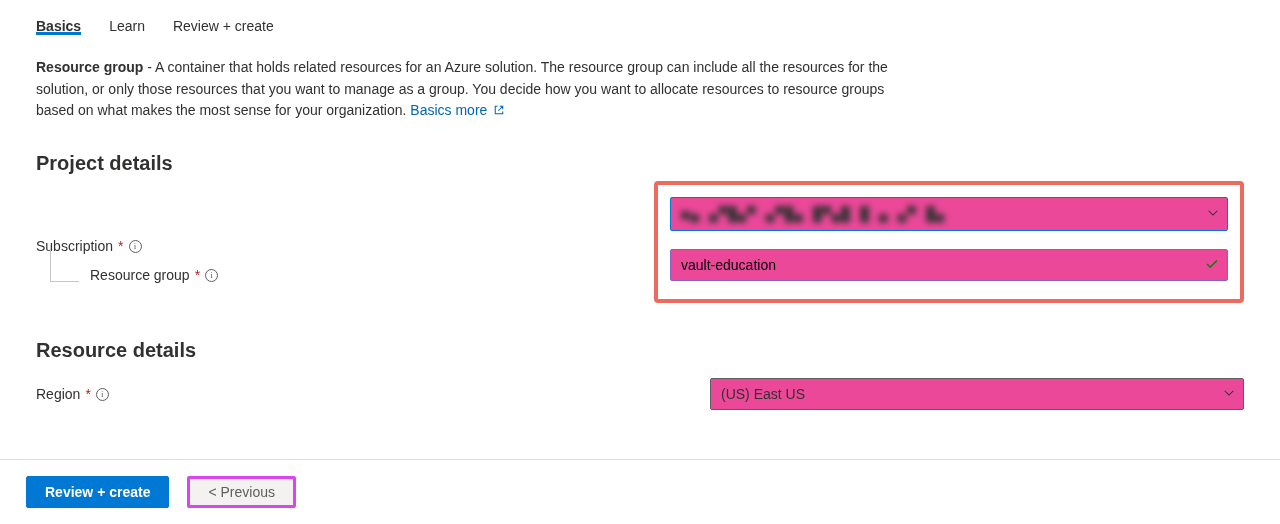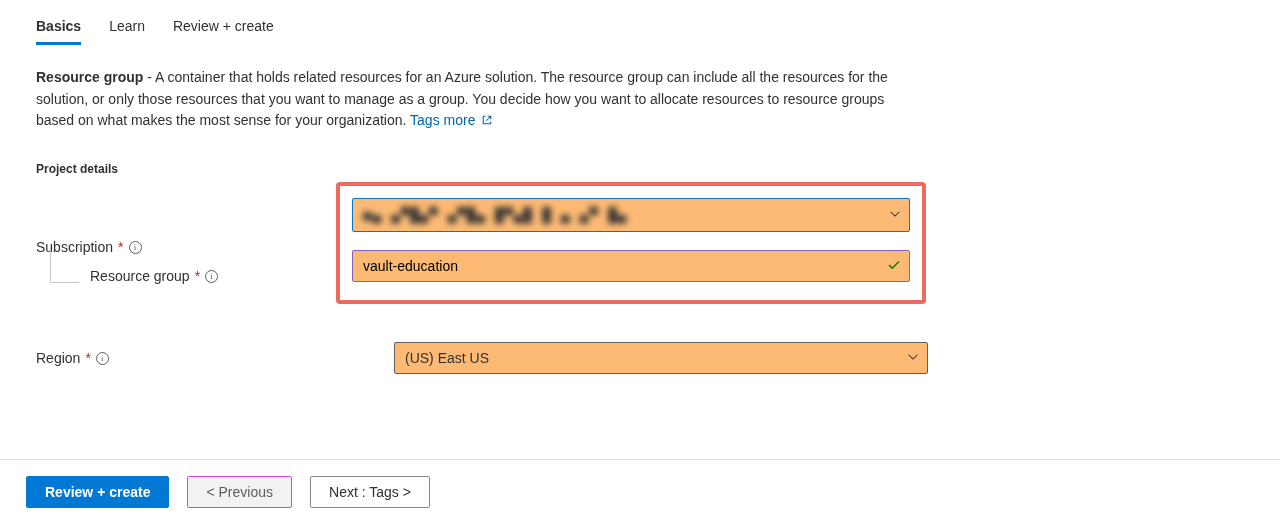--- a/index.html
+++ b/index.html
@@ -14,21 +14,20 @@
     }
     .content { padding: 18px 36px 0 36px; }
 
     .tabs {
       display: flex;
       gap: 28px;
       border-bottom: 1px solid transparent;
       margin-bottom: 22px;
     }
     .tab {
-      padding-bottom: 10px;
       cursor: pointer;
       font-size: 14px;
       color: #323130;
       position: relative;
     }
     .tab.active {
       font-weight: 600;
     }
     .tab.active::after {
       content: "";
@@ -52,30 +51,31 @@
     }
     .ext-icon {
       width: 12px; height: 12px;
       display: inline-block;
       vertical-align: -1px;
       margin-left: 2px;
     }
 
     .section-title {
       font-weight: 600;
-      font-size: 12px;
+      font-size: 20px;
       margin-bottom: 14px;
       margin-top: 12px;
     }
 
     .field-row {
       display: flex;
       align-items: center;
       min-height: 36px;
       margin-bottom: 10px;
+      justify-content: space-between;
     }
     .field-label-area {
       width: 314px;
       display: flex;
       align-items: center;
       gap: 5px;
       font-size: 14px;
     }
     .indent { padding-left: 54px; position: relative;}
     .indent::before{
@@ -101,21 +101,21 @@
     }
 
     .field-control { width: 534px; position: relative; }
     .select, .textin {
       width: 100%;
       height: 32px;
       border: 1px solid #605e5c;
       border-radius: 2px;
       padding: 0 28px 0 10px;
       font-size: 14px;
-      background: #fdba74;
+      background: #ec4899;
       display: flex;
       align-items: center;
       cursor: pointer;
     }
     .select .chev, .valid-icon {
       position: absolute;
       right: 8px; top: 50%;
       transform: translateY(-50%);
     }
     .chev svg { width: 14px; height:14px; }
@@ -175,41 +175,41 @@
     }
     .btn-primary {
       background: #0078d4;
       color: #fff;
       border-color: #0078d4;
       font-weight: 600;
     }
     .btn-secondary {
       background: #f3f2f1;
       color: #605e5c;
-      border: 1px solid #d946ef;
+      border: 3px solid #d946ef;
     }
     .btn-outline {
       background: #fff;
       border: 1px solid #8a8886;
       color: #323130;
     }
   </style>
 </head>
 <body>
 
 <div class="content">
 
   <div class="tabs">
     <div class="tab active">Basics</div>
     <div class="tab">Learn</div>
     <div class="tab">Review + create</div>
   </div>
 
   <p class="description">
-    <b>Resource group</b><span> - A container that holds related resources for an Azure solution. The resource group can include all the resources for the solution, or only those resources that you want to manage as a group. You decide how you want to allocate resources to resource groups based on what makes the most sense for your organization. </span><a class="learn-link"><span>Tags more</span>
+    <b>Resource group</b><span> - A container that holds related resources for an Azure solution. The resource group can include all the resources for the solution, or only those resources that you want to manage as a group. You decide how you want to allocate resources to resource groups based on what makes the most sense for your organization. </span><a class="learn-link"><span>Basics more</span>
       <span class="ext-icon">
         <svg viewBox="0 0 16 16" fill="none" stroke="#0065b3" stroke-width="1.4">
             <path d="M6 3H3v10h10v-3M9 3h4v4M13 3l-6 6"></path>
           </svg>
       </span>
     </a>
   </p>
 
   <div class="section-title">Project details</div>
 
@@ -244,20 +244,21 @@
   </div>
 
   <div class="field-row" style="margin-top:-56px; margin-bottom:46px;">
     <div class="field-label-area indent">
       <span>Resource group</span>
       <span class="req">*</span>
       <span class="info-icon">i</span>
     </div>
   </div>
 
+  <div class="section-title">Resource details</div>
 
   <div class="field-row region-select">
     <div class="field-label-area">
       <span>Region</span>
       <span class="req">*</span>
       <span class="info-icon">i</span>
     </div>
     <div class="field-control">
       <div class="select">
         <span>(US) East US</span>
@@ -268,14 +269,13 @@
         </span>
       </div>
     </div>
   </div>
 
 </div>
 
 <div class="footer">
   <button class="btn btn-primary">Review + create</button>
   <button class="btn btn-secondary">&lt; Previous</button>
-  <button class="btn btn-outline">Next : Tags &gt;</button>
 </div>
 
 </body></html>

